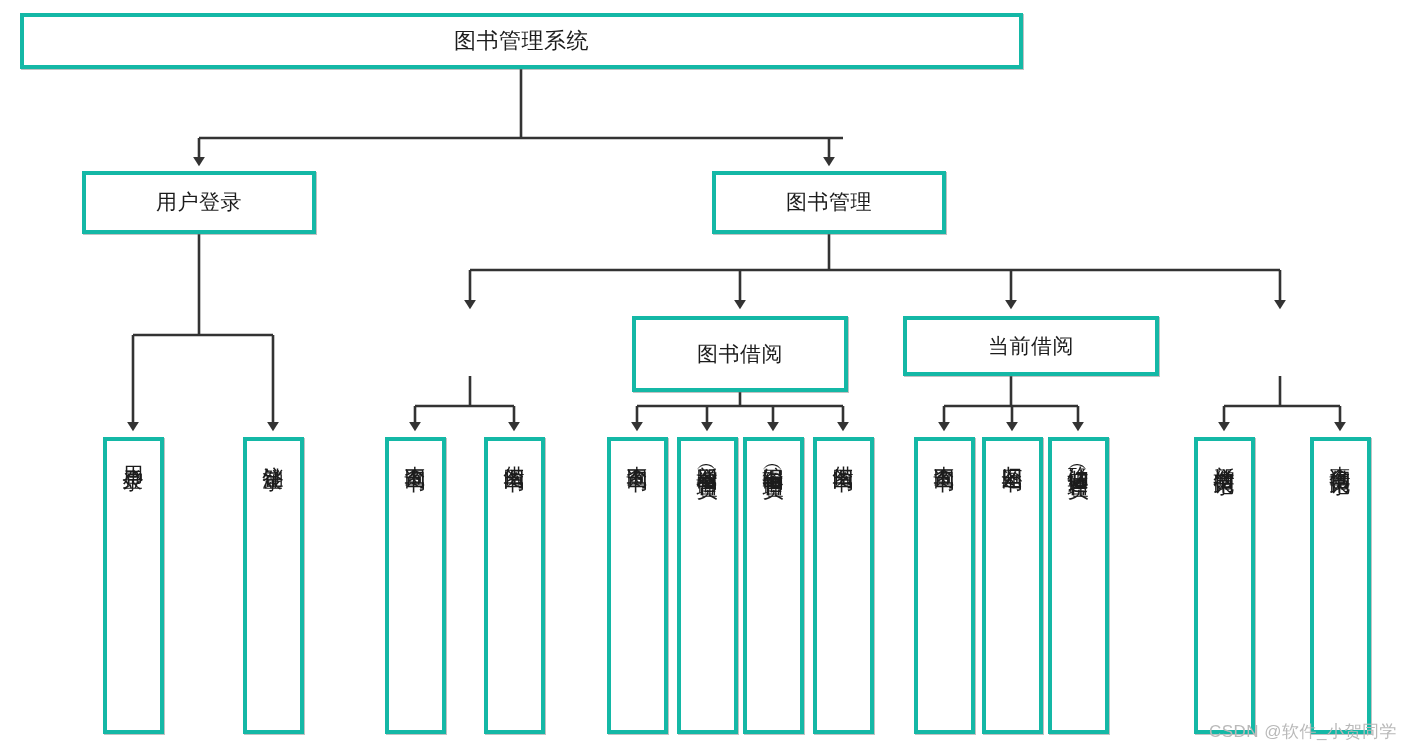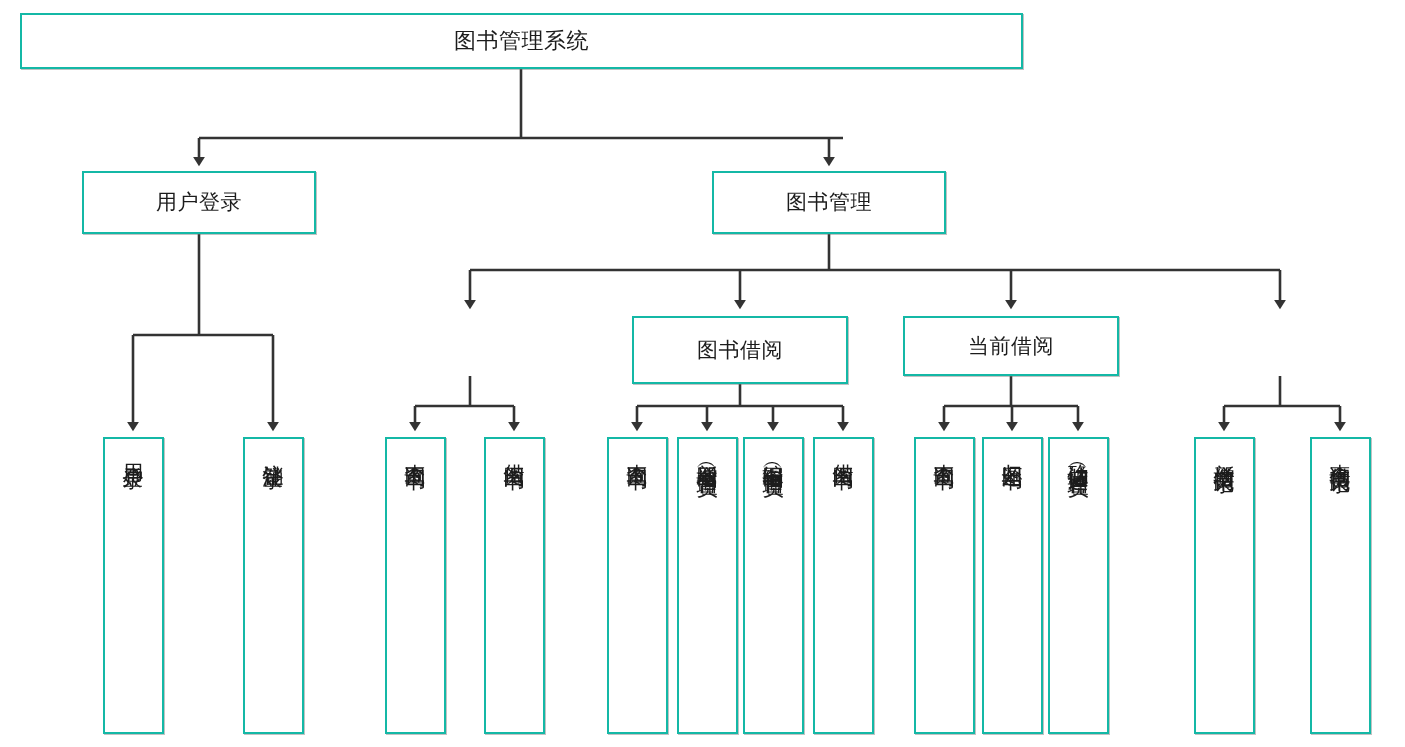--- a/index.html
+++ b/index.html
@@ -21,21 +21,21 @@
     position: absolute;
     left: 0; top: 0;
     width: 1405px;
     height: 747px;
     pointer-events: none;
   }
   .node {
     position: absolute;
     box-sizing: border-box;
     background: #ffffff;
-    border: 2px solid #14b8a6;
+    border: 4px solid #14b8a6;
     display: flex;
     align-items: center;
     justify-content: center;
     box-shadow: 1px 1px 0 rgba(120,120,120,0.45);
   }
   .node .lbl {
     color: #1c1c1c;
     text-align: center;
     line-height: 1.18;
     letter-spacing: 0.5px;
@@ -126,24 +126,24 @@
     <span class="lbl">图书管理系统</span>
   </div>
 
   <div class="node horiz" style="left:82px; top:171px; width:234px; height:63px;">
     <span class="lbl">用户登录</span>
   </div>
   <div class="node horiz" style="left:712px; top:171px; width:234px; height:63px;">
     <span class="lbl">图书管理</span>
   </div>
 
-  <div class="node horiz" style="left:632px; top:316px; width:216px; height:68px;">
+  <div class="node horiz" style="left:632px; top:316px; width:216px; height:76px;">
     <span class="lbl">图书借阅</span>
   </div>
-  <div class="node horiz" style="left:903px; top:316px; width:216px; height:60px;">
+  <div class="node horiz" style="left:903px; top:316px; width:256px; height:60px;">
     <span class="lbl">当前借阅</span>
   </div>
 
   <div class="node vert" style="left:103px; top:437px; width:61px; height:297px;">
     <span class="lbl">用户登录</span>
   </div>
   <div class="node vert" style="left:243px; top:437px; width:61px; height:297px;">
     <span class="lbl">注销登录</span>
   </div>
 
@@ -177,14 +177,15 @@
     <span class="lbl">确认归还（管理员）</span>
   </div>
 
   <div class="node vert" style="left:1194px; top:437px; width:61px; height:297px;">
     <span class="lbl">新增借阅记录</span>
   </div>
   <div class="node vert" style="left:1310px; top:437px; width:61px; height:297px;">
     <span class="lbl">查询借阅记录</span>
   </div>
 
+  <div id="watermark">CSDN @软件_小贺同学</div>
 
 </div>
 
 </body></html>

